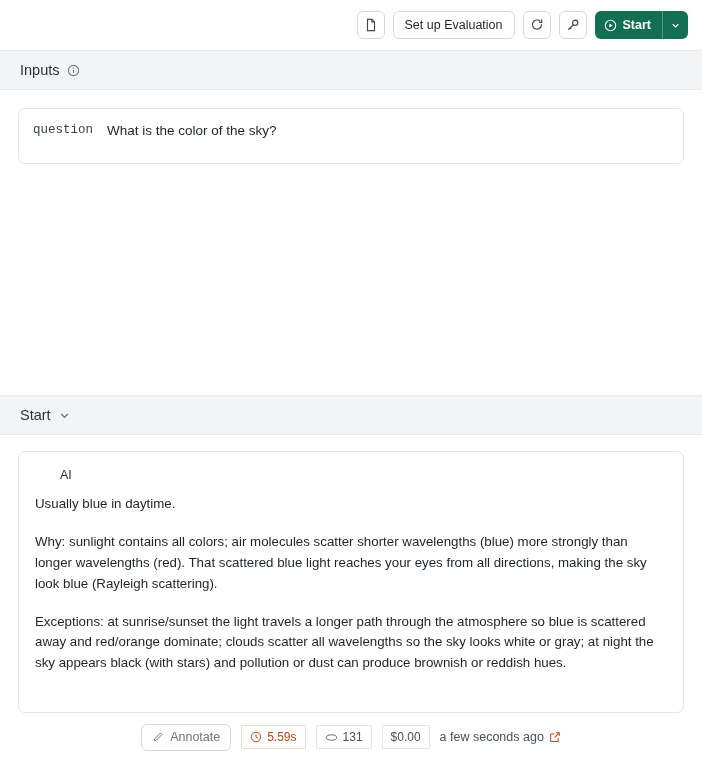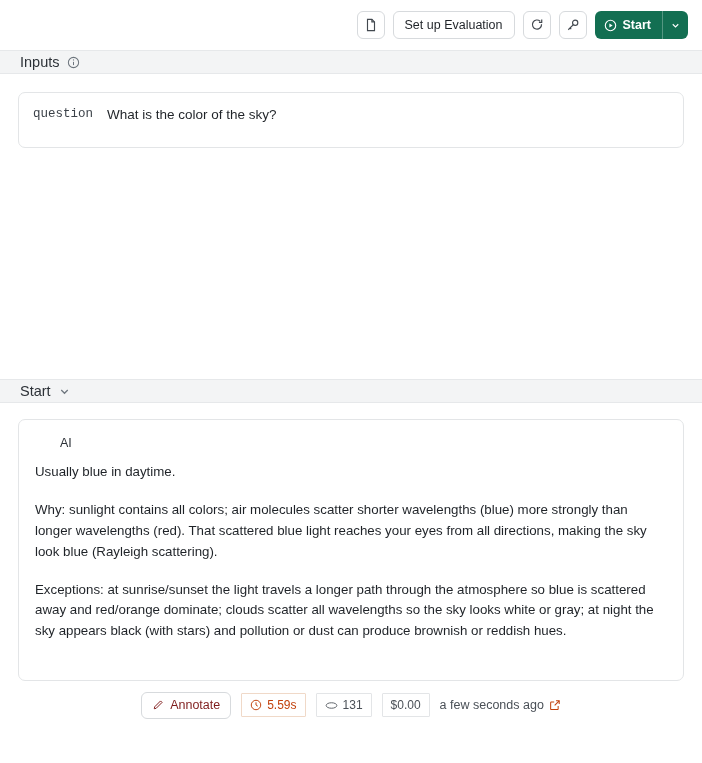--- a/index.html
+++ b/index.html
@@ -75,21 +75,21 @@
     justify-content: center;
     border-left: 1px solid rgba(255,255,255,0.28);
     cursor: pointer;
   }
 
   
   .section-head {
     background: #f3f4f5;
     border-top: 1px solid #e6e8ea;
     border-bottom: 1px solid #e6e8ea;
-    height: 24px;
+    height: 40px;
     display: flex;
     align-items: center;
     gap: 7px;
     padding: 0 20px;
     font-size: 14.5px;
     color: #2c3137;
   }
   .section-head.output { border-top: 1px solid #e6e8ea; }
   .info-icon, .chev-icon {
     display: inline-flex;
@@ -169,21 +169,21 @@
   .annotate-btn {
     display: flex;
     align-items: center;
     gap: 6px;
     border: 1px solid #d7dadd;
     border-radius: 6px;
     height: 27px;
     padding: 0 10px;
     background: #fff;
     font-size: 12.5px;
-    color: #7f1d1d;
+    color: #737373;
     cursor: pointer;
     justify-content: center;
   }
   .chip {
     display: flex;
     align-items: center;
     gap: 5px;
     height: 24px;
     padding: 0 8px;
     border: 1px solid #e3e5e7;

